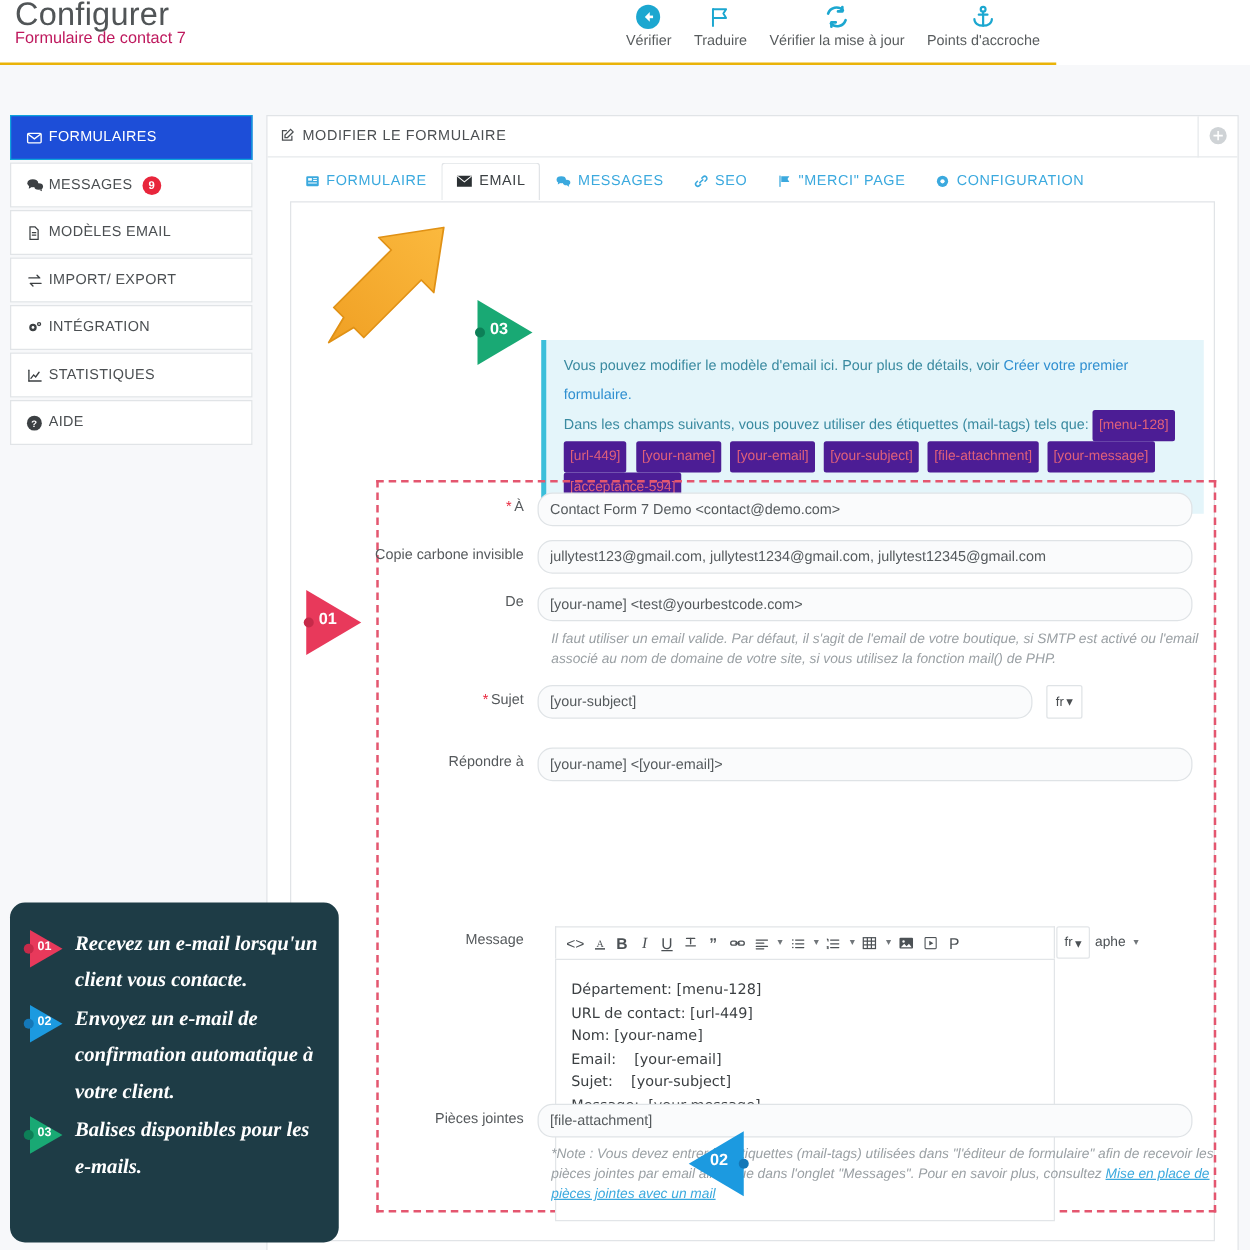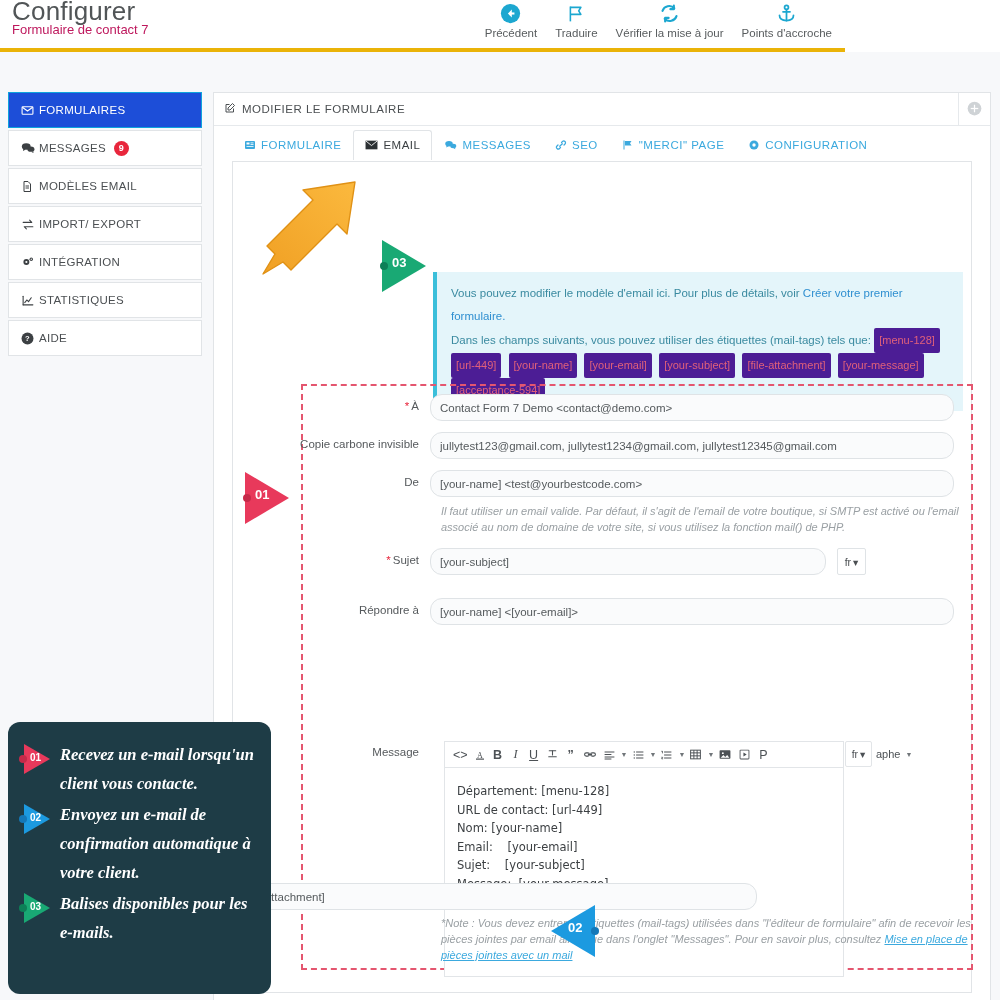--- a/index.html
+++ b/index.html
@@ -9,21 +9,21 @@
     font-family: "Liberation Sans", sans-serif;
     background:#ffffff;
     color:#3a3a3a;
     position:relative;
     overflow:hidden;
   }
 
   
   #topbar {
     position:absolute; left:0; top:0; width:845px; height:52px;
-    background:#ffffff; border-bottom:4px solid #eab308;
+    background:#ffffff; border-bottom:2px solid #eab308;
   }
   #page-heading { position:absolute; left:12px; top:-4px; }
   #page-heading .title {
     font-size:26px; font-weight:400; color:#515557; line-height:30px;
     letter-spacing:.2px;
   }
   #page-heading .subtitle {
     font-size:13px; color:#be185d; line-height:14px; margin-top:-3px;
   }
   #topbar-actions {
@@ -234,21 +234,21 @@
   <div id="topbar-actions">
 
     <div class="tb-action">
       <span class="tb-ico">
         <svg width="21" height="21" viewBox="0 0 24 24" fill="#1ca7d0">
             <circle cx="12" cy="12" r="11"></circle>
             <path d="M13.5 7.5L9 12l4.5 4.5v-9z" fill="#fff"></path>
             <rect x="12.5" y="10.8" width="4" height="2.4" fill="#fff"></rect>
           </svg>
       </span>
-      <span class="tb-lbl">Précédent</span>
+      <span class="tb-lbl">Vérifier</span>
     </div>
 
     <div class="tb-action">
       <span class="tb-ico">
         <svg width="21" height="21" viewBox="0 0 24 24" fill="none" stroke="#1ca7d0" stroke-width="1.8">
           <path d="M5 21V4"></path>
             <path d="M5 5h12l-2.5 4L17 13H5" stroke-linejoin="round"></path>
         </svg>
       </span>
       <span class="tb-lbl">Traduire</span>
@@ -599,20 +599,21 @@
       <div id="tb-overlay">
         <div id="tb-lang">
           <span>fr</span>
           <span>▾</span>
         </div>
         <span class="pghost">aphe</span>
         <span class="caret">▼</span>
       </div>
 
       <div class="frow" style="top:721px;">
+        <div class="flabel">Pièces jointes</div>
         <input class="finput" style="width: 524px;" value="[file-attachment]">
       </div>
       <div class="fhint" style="position:absolute; left:208px; top:753px; width:535px;">
         <span>*Note : Vous devez entrer les étiquettes (mail-tags) utilisées dans "l'éditeur de formulaire" afin de recevoir les pièces jointes par email ainsi que dans l'onglet "Messages". Pour en savoir plus, consultez </span><a href="#">Mise en place de pièces jointes avec un mail</a>
       </div>
 
     </div>
   </div>
 </div>
 

